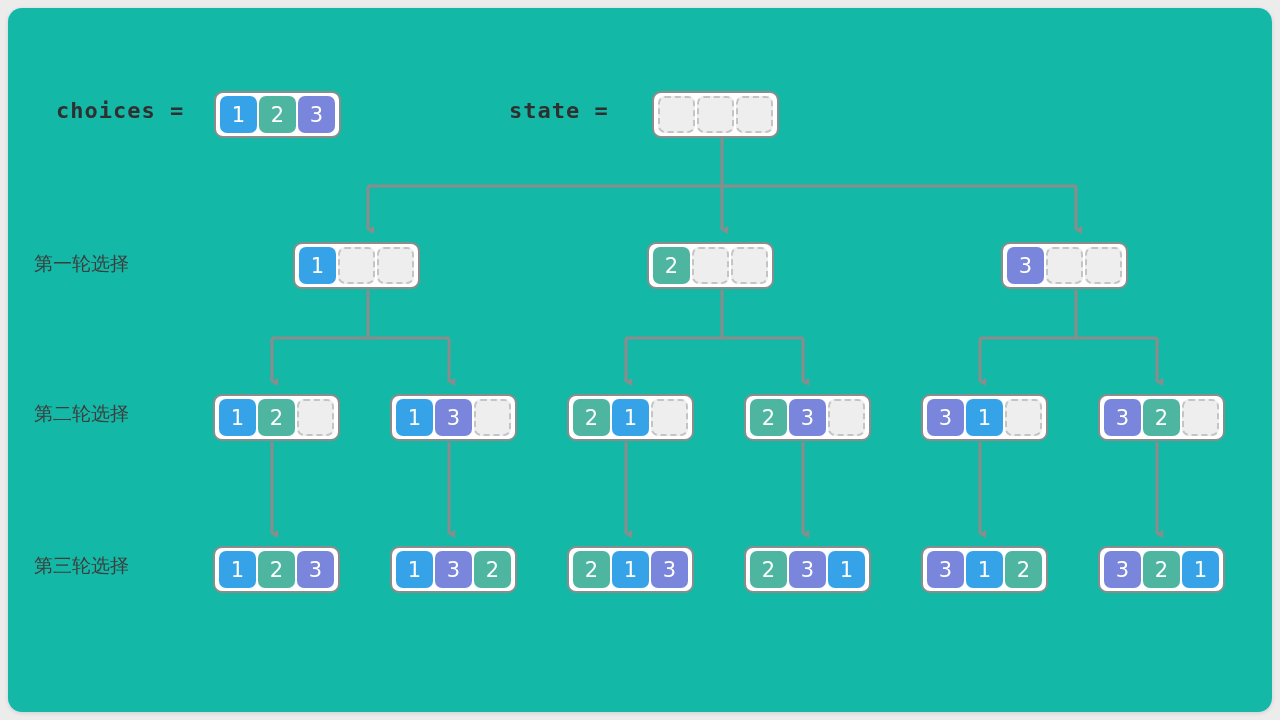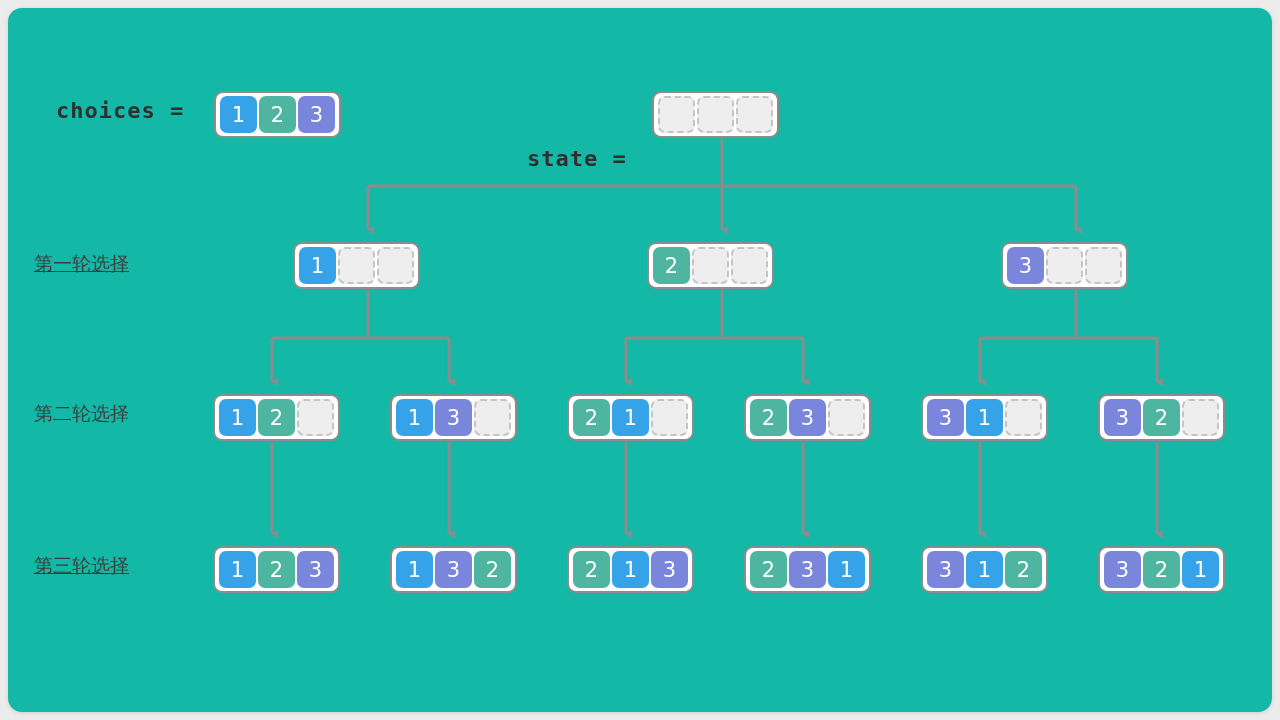--- a/index.html
+++ b/index.html
@@ -110,30 +110,30 @@
       </g>
     </svg>
 
     <div class="varlabel" style="left:48px;top:90px;">choices =</div>
     <div class="arrbox" id="choices-box" style="left:206px;top:83px;">
         <div class="cell v1">1</div>
         <div class="cell v2">2</div>
         <div class="cell v3">3</div>
       </div>
 
-    <div class="varlabel" style="left:519px;top:90px;margin-top:48px;">state =</div>
+    <div class="varlabel" style="left:501px;top:90px;">state =</div>
     <div class="arrbox" id="state-box" style="left:644px;top:83px;">
         <div class="cell empty"></div>
         <div class="cell empty"></div>
         <div class="cell empty"></div>
       </div>
 
-    <div class="rowlabel" style="left:26px;top:243px;text-decoration:underline;">第一轮选择</div>
+    <div class="rowlabel" style="left:26px;top:243px;">第一轮选择</div>
     <div class="rowlabel" style="left:26px;top:393px;">第二轮选择</div>
-    <div class="rowlabel" style="left:26px;top:545px;text-decoration:underline;">第三轮选择</div>
+    <div class="rowlabel" style="left:26px;top:545px;">第三轮选择</div>
 
     <div class="arrbox lvl1" style="left:285px;top:234px;">
         <div class="cell v1">1</div>
         <div class="cell empty"></div>
         <div class="cell empty"></div>
       </div>
     <div class="arrbox lvl1" style="left:639px;top:234px;">
         <div class="cell v2">2</div>
         <div class="cell empty"></div>
         <div class="cell empty"></div>

